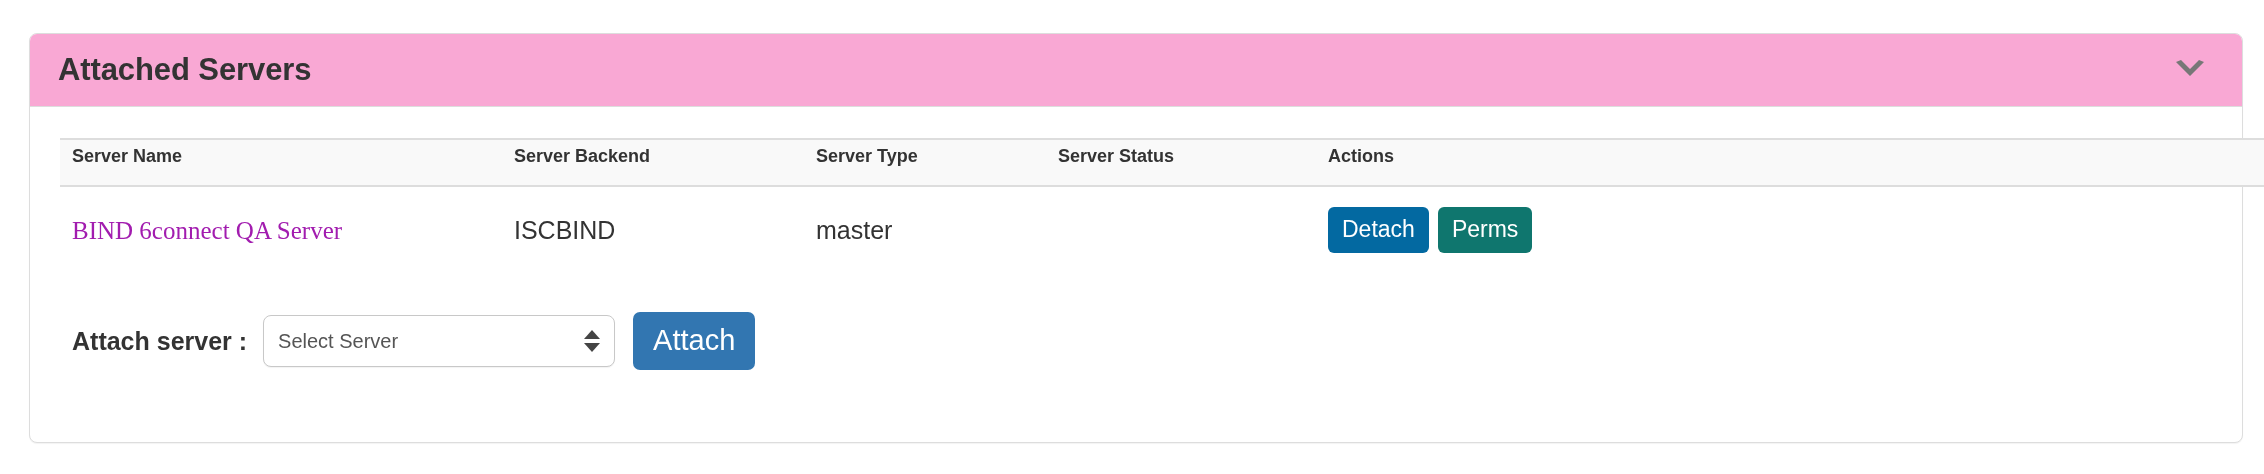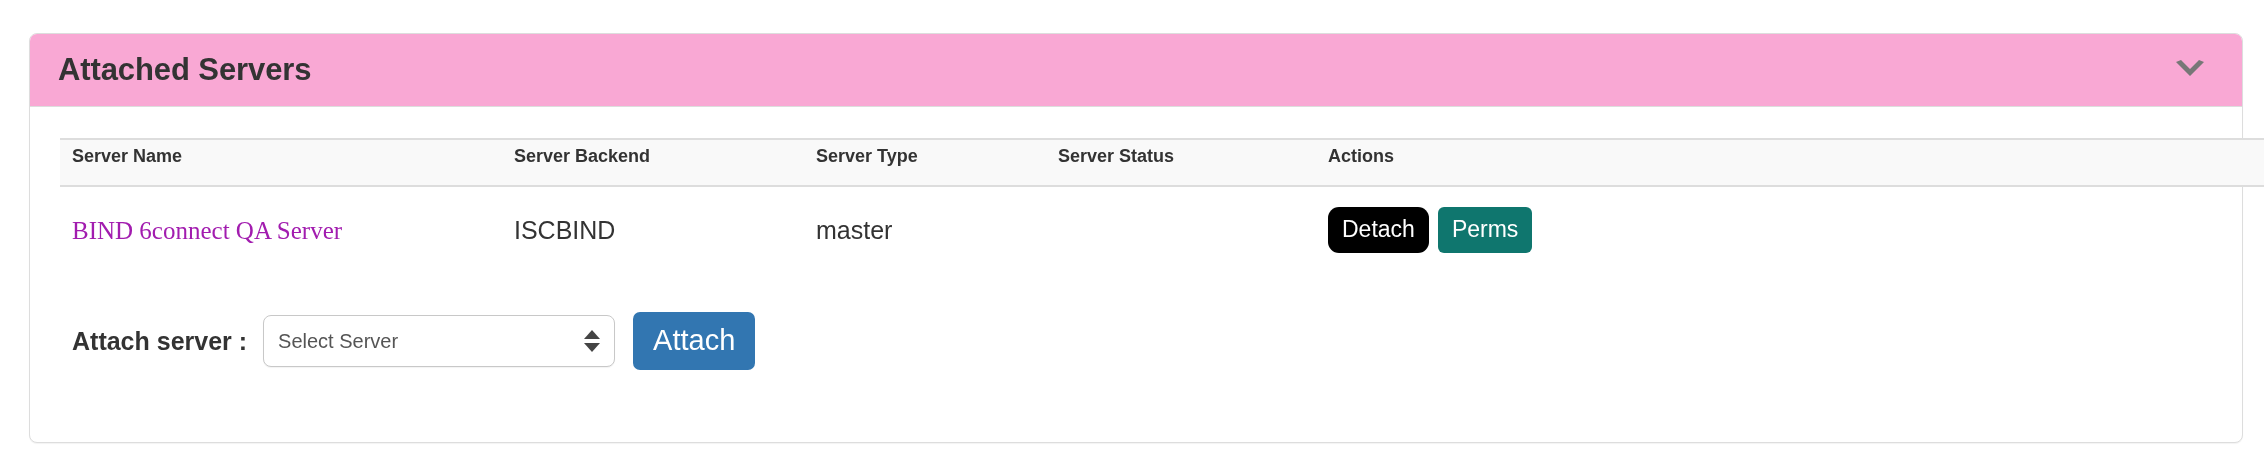--- a/index.html
+++ b/index.html
@@ -116,21 +116,21 @@
     border-radius: 6px;
     color: #ffffff;
     font-family: "Liberation Sans", sans-serif;
     font-size: 23px;
     line-height: 1;
     padding: 11px 14px 12px;
     cursor: pointer;
     vertical-align: middle;
     white-space: nowrap;
   }
-  .btn-detach { background: #000000; margin-right: 9px; border-radius: 11px; }
+  .btn-detach { background: #0369a1; margin-right: 9px; }
   .btn-perms  { background: #0f766e; }
   .btn-attach {
     background: #3276b1;
     font-size: 29px;
     padding: 14px 20px 15px;
     border-radius: 7px;
   }
 
   .attach-row {
     position: absolute;

